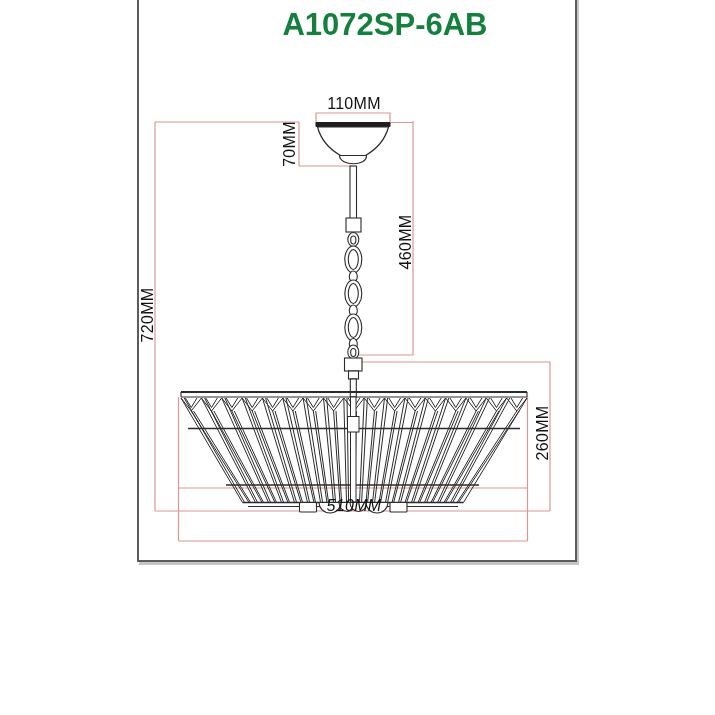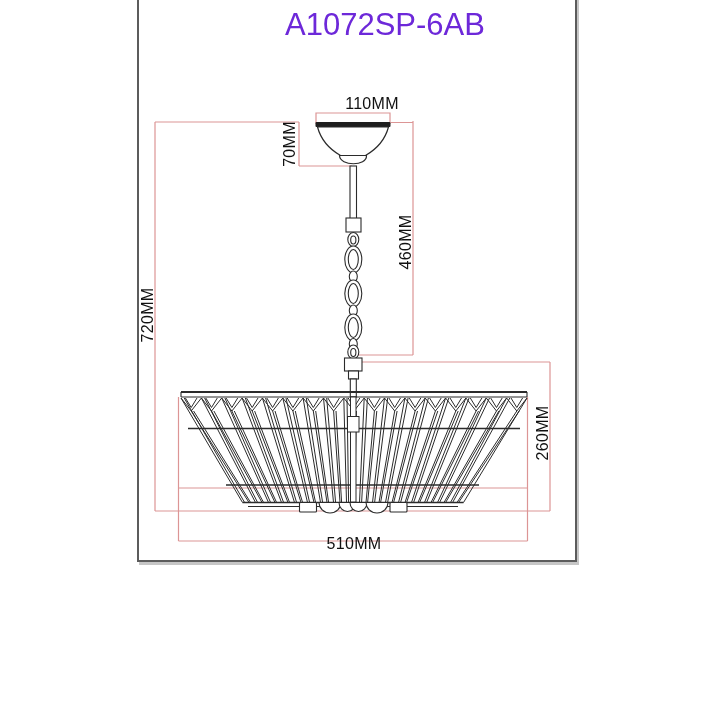--- a/index.html
+++ b/index.html
@@ -2,21 +2,21 @@
 <html style="--dimension-line: #dc9595; --drawing-line: #2b2b2b; --frame-border: #5c5c5c; --text: #111111;"><head>
 <meta charset="utf-8">
 <style>
   html,body{margin:0;padding:0;background:#fff;}
   body{width:715px;height:715px;position:relative;overflow:hidden;
        font-family:"Liberation Sans", sans-serif;color:var(--text,#111);}
   .frame{position:absolute;left:137px;top:-4px;width:436px;height:564px;
          border:2px solid var(--frame-border,#5c5c5c);border-top:none;
          box-shadow:2px 3px 0 #c6c6c6;background:transparent;}
   .title-block{position:absolute;left:137px;top:6px;width:496px;text-align:center;
-               font-size:31px;line-height:37px;color:#6d28d9;}
+               font-size:31px;line-height:37px;color:#15803d;font-weight:bold;}
   svg{position:absolute;left:0;top:0;}
   .ink{stroke:var(--drawing-line,#2b2b2b);}
   .red{stroke:var(--dimension-line,#dc9595);fill:none;stroke-width:1.2;}
   .wf{fill:#ffffff;}
   .nf{fill:none;}
   .dim-label{position:absolute;width:70px;height:20px;line-height:20px;
              font-size:16px;text-align:center;color:var(--text,#111);
              letter-spacing:0.3px;white-space:nowrap;}
   .rot{transform:rotate(-90deg);}
 </style>
@@ -85,18 +85,18 @@
       <path class="ink wf" d="M339,502.5 a8.5,9 0 0,0 17,0 Z"></path>
       <path class="ink wf" d="M350,502.5 a8.5,9 0 0,0 17,0 Z"></path>
       <path class="ink wf" d="M366,502.5 a11,10.5 0 0,0 22,0 Z"></path>
       <rect class="ink wf" x="390" y="502.5" width="17" height="9.5" rx="1"></rect>
     </g>
     <rect class="ink wf" x="350.5" y="397" width="5.5" height="105" stroke-width="1"></rect>
     <rect class="ink wf" x="347.5" y="416.5" width="11.5" height="15.5" stroke-width="1"></rect>
   </g>
 </svg>
 
-<div class="dim-label" style="left:337px;top:94px;">110MM</div>
+<div class="dim-label" style="left:319px;top:94px;">110MM</div>
 <div class="dim-label rot" style="left:255px;top:134px;">70MM</div>
 <div class="dim-label rot" style="left:371px;top:232px;">460MM</div>
 <div class="dim-label rot" style="left:113px;top:305px;">720MM</div>
 <div class="dim-label rot" style="left:508px;top:423px;">260MM</div>
-<div class="dim-label" style="left:319px;top:534px;">510MM</div>
+<div class="dim-label" style="left:319px;top:496px;font-style:italic;">510MM</div>
 
 </body></html>

